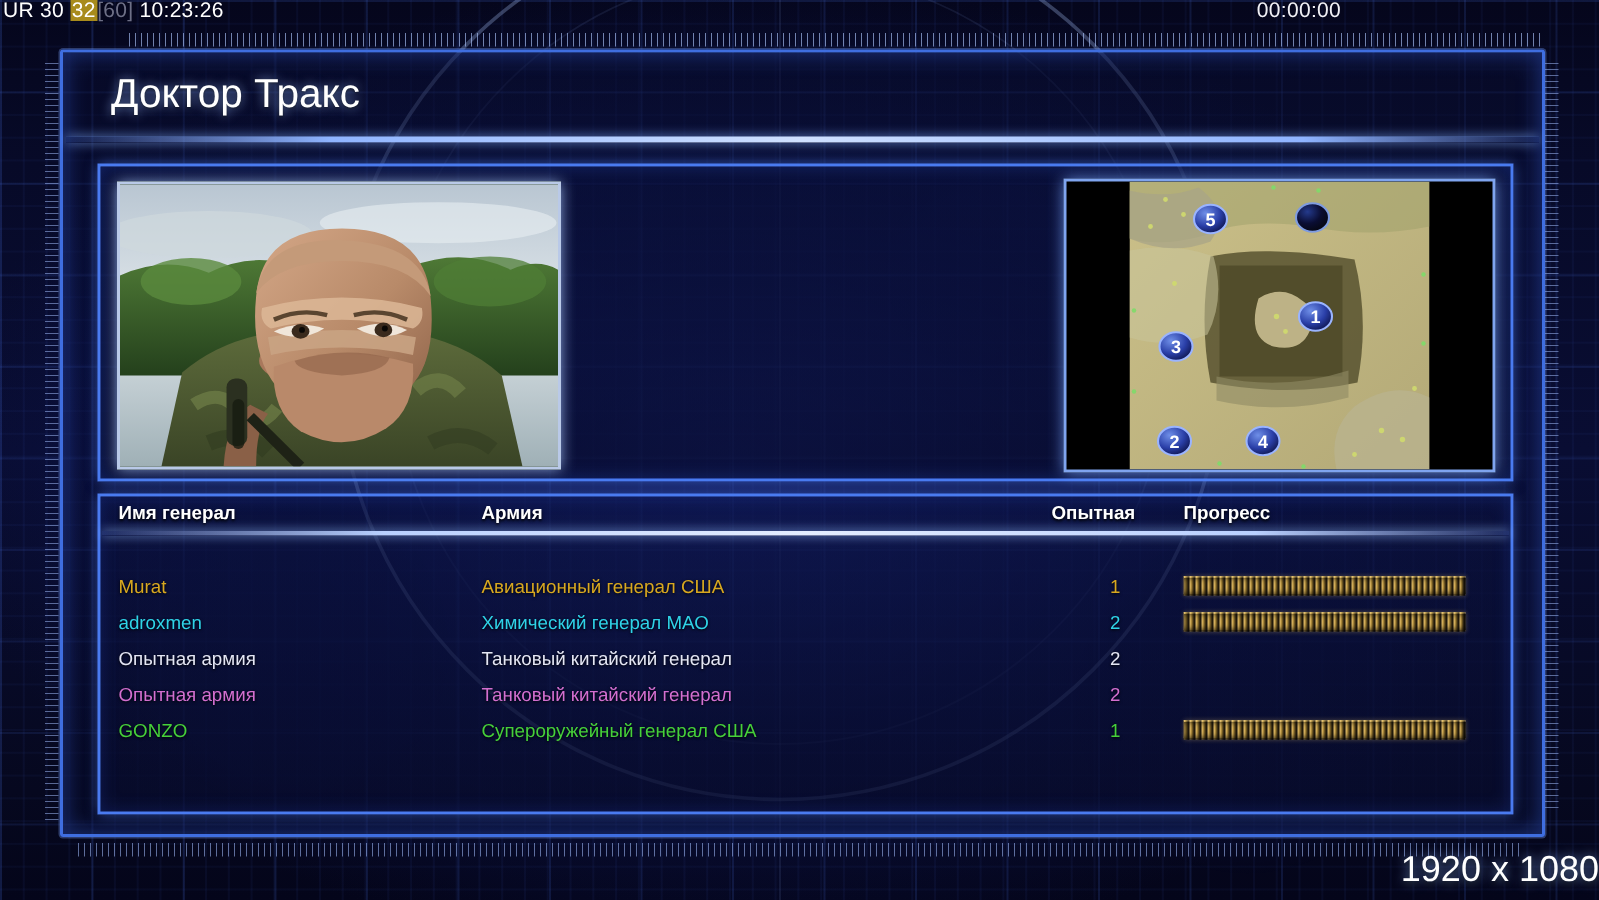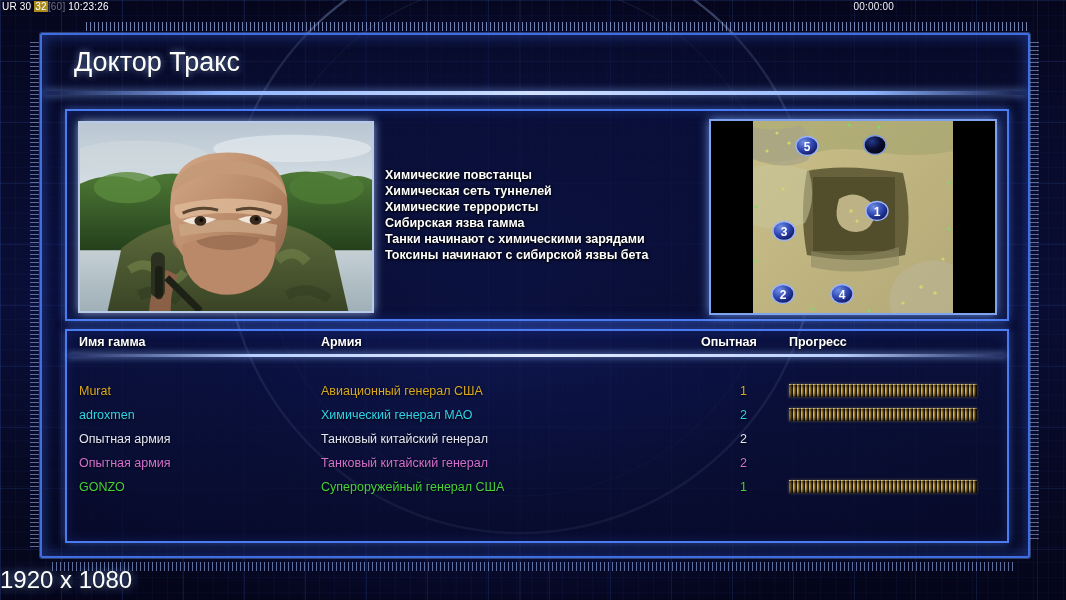--- a/index.html
+++ b/index.html
@@ -39,21 +39,21 @@
       radial-gradient(circle at 18% 72%, rgba(10,16,60,.8) 0 9%, transparent 11%),
       radial-gradient(circle at 62% 30%, rgba(14,22,80,.55) 0 7%, transparent 9%),
       radial-gradient(circle at 78% 78%, rgba(8,12,48,.7) 0 10%, transparent 12%),
       radial-gradient(circle at 33% 40%, rgba(16,26,92,.45) 0 8%, transparent 10%);
   }
 
   
   .topbar {
     position: absolute; left: 0; top: 0; width: 898px; height: 13px;
     font-family: "Liberation Sans", sans-serif;
-    font-size: 10px; line-height: 13px; letter-spacing: .2px;
+    font-size: 14px; line-height: 13px; letter-spacing: .2px;
     color: #e9e9ee; z-index: 30; white-space: nowrap;
   }
   .topbar .fps { position: absolute; left: 2px; top: 0; }
   .topbar .fps .w { color: #ffffff; }
   .topbar .fps .hl { background: #a88b1c; color: #fff; padding: 0 1px; }
   .topbar .fps .dim { color: #6d6f86; }
   .topbar .clock-r { position: absolute; right: 4px; top: 0; color: #f0f0f5; }
 
   
   .ruler { position: absolute; pointer-events: none; opacity: .72; }
@@ -160,21 +160,21 @@
     background:
       repeating-linear-gradient(90deg,
         #e8c880 0px, #caa349 1px, #6d5520 2px, #2a2110 3px, #120d06 4px);
     box-shadow: inset 0 0 4px rgba(0,0,0,.9), 0 0 3px rgba(210,180,110,.35);
     border-top: 1px solid rgba(255,230,160,.35);
     border-bottom: 1px solid rgba(0,0,0,.6);
   }
 
   .bottom-res {
     position: absolute; left: 0; bottom: 6px; width: 100%;
-    text-align: left; font-size: 24px; color: #ffffff;
+    text-align: right; font-size: 24px; color: #ffffff;
     text-shadow: 0 0 8px rgba(140,180,255,.8), 0 2px 3px #000;
     z-index: 25;
   }
 </style>
 </head>
 <body>
 
 <div id="root">
 
   <div class="bg-grid"></div>
@@ -256,28 +256,20 @@
           <path d="M104 92 q18 -8 36 -3" stroke="#5a4530" stroke-width="3" fill="none"></path>
           <path d="M158 89 q18 -5 36 3" stroke="#5a4530" stroke-width="3" fill="none"></path>
           <path d="M88 150 q-16 10 -18 42 l22 0 q0 -26 8 -36 Z" fill="#8a6047"></path>
           <rect x="72" y="132" width="14" height="46" rx="6" fill="#2b3020"></rect>
           <rect x="76" y="146" width="8" height="34" rx="4" fill="#171b10" opacity=".8"></rect>
           <path d="M88 158 q22 22 34 34" stroke="#1e2216" stroke-width="7" fill="none"></path>
           <rect x="0" y="0" width="296" height="192" fill="none"></rect>
         </svg>
       </div>
 
-      <div class="desc">
-        <div>Химические повстанцы</div>
-        <div>Химическая сеть туннелей</div>
-        <div>Химические террористы</div>
-        <div>Сибирская язва гамма</div>
-        <div>Танки начинают с химическими зарядами</div>
-        <div>Токсины начинают с сибирской язвы бета</div>
-      </div>
 
       <div class="minimap-wrap">
         <div class="minimap">
           <svg viewBox="0 0 200 192">
             <defs>
               <linearGradient id="terr" x1="0" y1="0" x2="1" y2="1">
                 <stop offset="0%" stop-color="#cbc089"></stop>
                 <stop offset="100%" stop-color="#b3a977"></stop>
               </linearGradient>
               <radialGradient id="mk" cx="35%" cy="30%" r="75%">
@@ -349,21 +341,21 @@
               </g>
             </g>
           </svg>
         </div>
       </div>
 
     </div>
 
     <div class="list-panel">
       <div class="hdr">
-        <span class="c-name">Имя гамма</span>
+        <span class="c-name">Имя генерал</span>
         <span class="c-army">Армия</span>
         <span style="left:634px">Опытная</span>
         <span style="left:722px">Прогресс</span>
       </div>
       <div class="hdr-sep"></div>
       <div class="rows" id="rows">
           <div class="row">
             <div class="cell c-name" style="color: rgb(216, 168, 32);">Murat</div>
             <div class="cell c-army" style="color: rgb(216, 168, 32);">Авиационный генерал США</div>
             <div class="cell c-team" style="color: rgb(216, 168, 32);">1</div>

